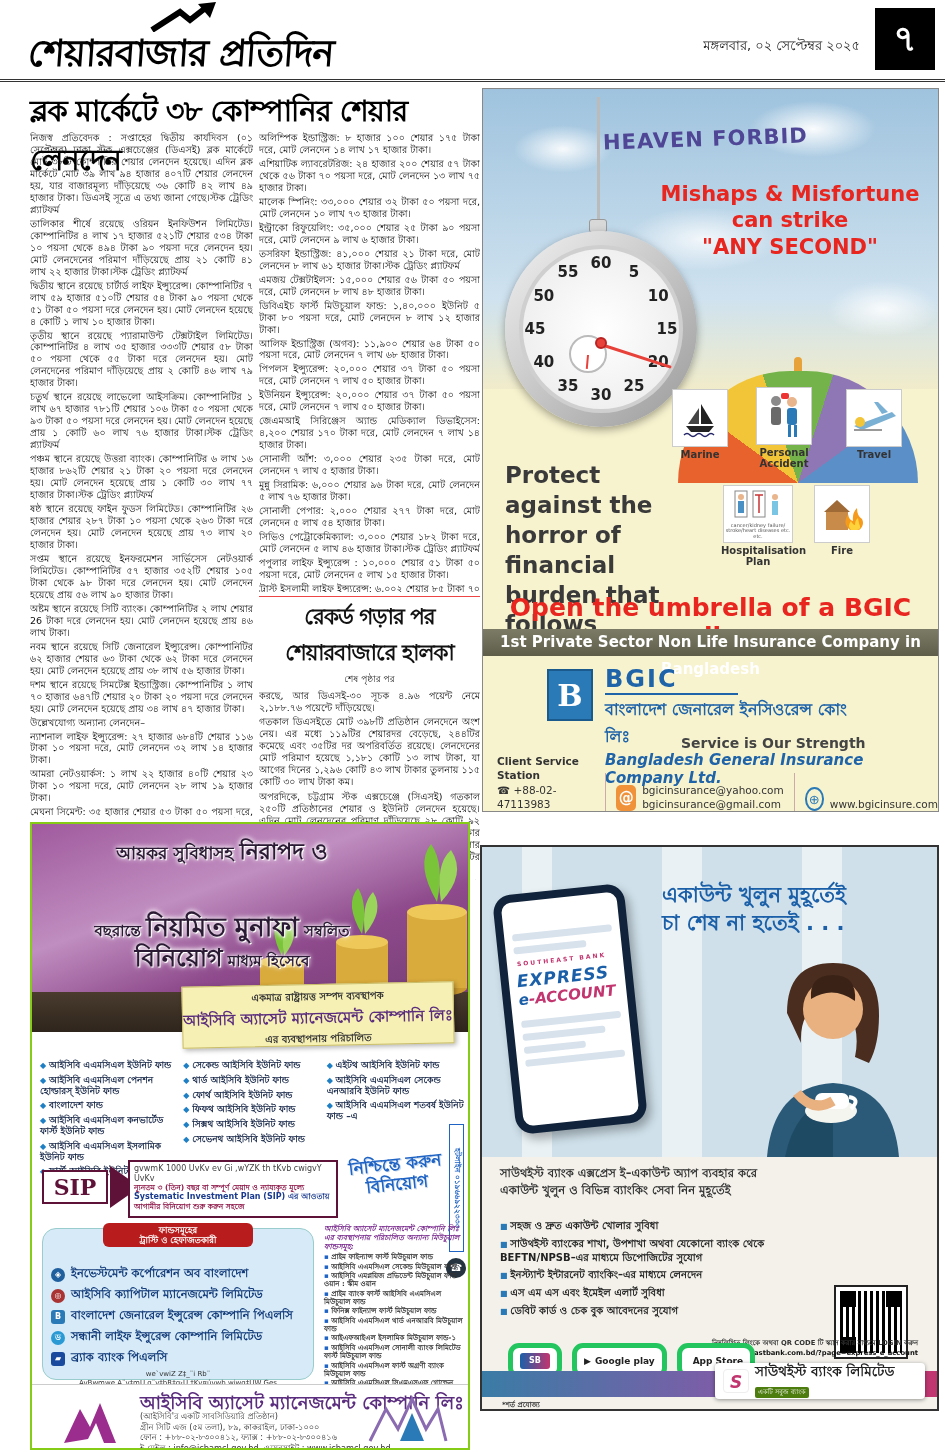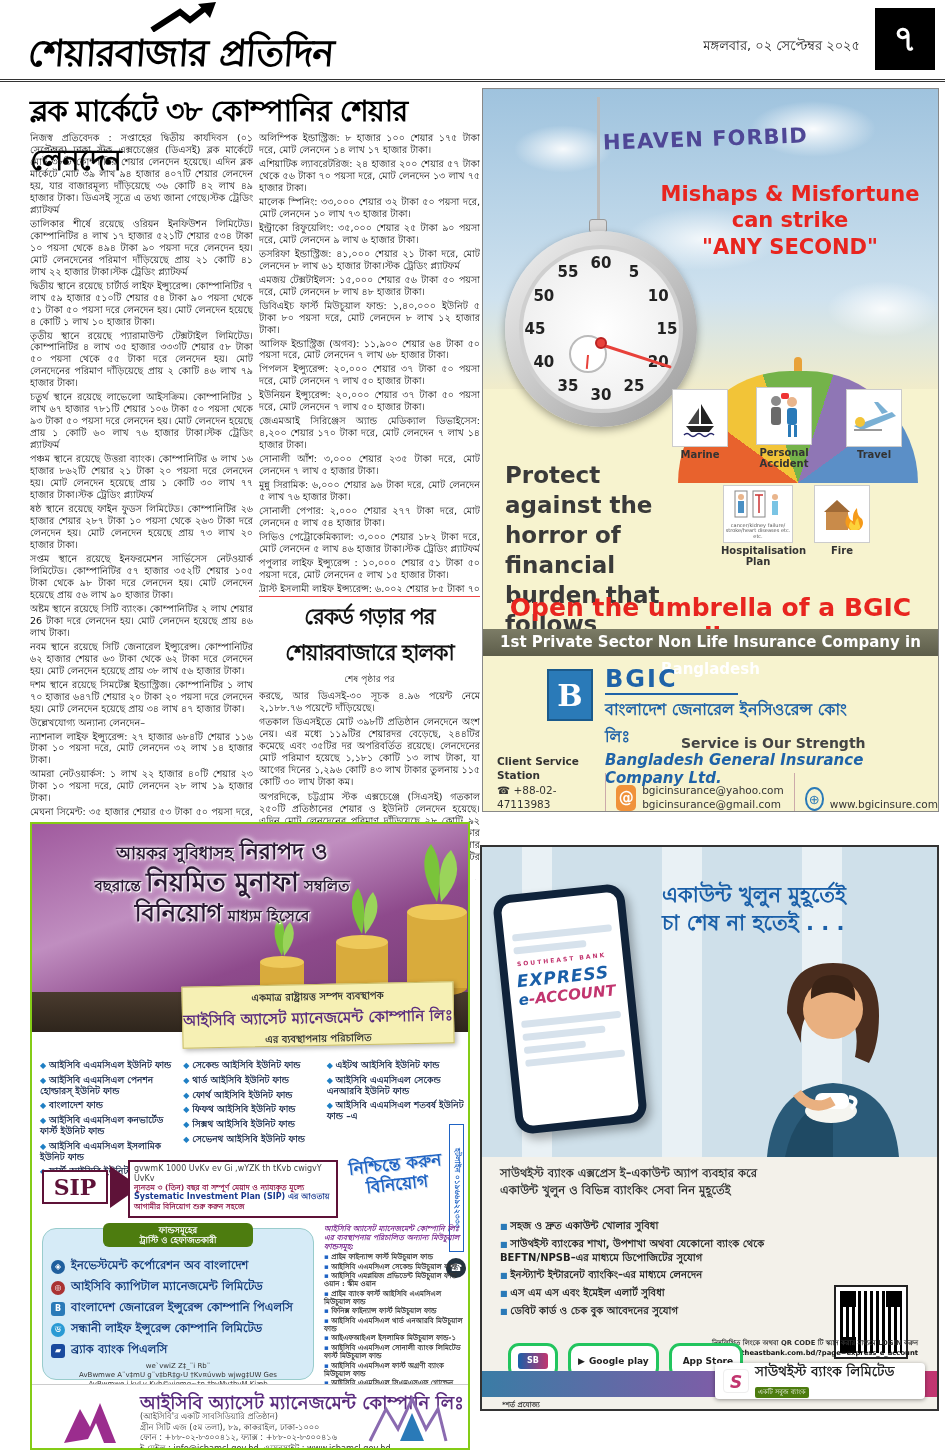--- a/index.html
+++ b/index.html
@@ -87,40 +87,40 @@
   #bgic-web-icon { width:24px; height:24px; border-radius:50%; border:2px solid #2a7ab8; color:#2a7ab8; font-size:13px; text-align:center; line-height:22px; margin-right:6px; }
 
   
   #icb { position:absolute; left:30px; top:822px; width:440px; height:628px; border:2px solid #84cc16; background:#fff; overflow:hidden; }
   #icb-photo { position:absolute; left:0; top:0; width:100%; height:208px;
     background:linear-gradient(160deg,#a05a9e 0%,#c08ec0 35%,#8e4a8c 60%,#6e3a6e 100%); }
   #icb-soil { position:absolute; left:0; top:168px; width:100%; height:40px; background:linear-gradient(#4a3b2e,#2e251c); }
   #icb-head { position:absolute; left:40px; top:14px; width:300px; color:#2a1a33; font-weight:bold; text-align:center;
     text-shadow:0 0 4px #fff,0 0 6px #fff,1px 1px 0 #fff; line-height:1.25; }
   #icb-head .l1 { font-size:17px; } #icb-head .l1 b{ font-size:22px; }
-  #icb-head .l2 { font-size:15px; } #icb-head .l2 b{ font-size:26px; }
+  #icb-head .l2 { font-size:15px;margin-top:45px; } #icb-head .l2 b{ font-size:26px; }
   #icb-head .l3 { font-size:15px; } #icb-head .l3 b{ font-size:24px; }
   #icb-ybox { position:absolute; left:150px; top:160px; width:272px; height:62px; background:#f6f0b4; border:1px solid #c9bd6a; transform:rotate(-1.2deg); text-align:center; padding-top:4px; box-shadow:2px 2px 5px rgba(0,0,0,.3); }
   #icb-ybox .s { font-size:10px; color:#333; font-weight:bold; }
   #icb-ybox .m { font-size:15px; color:#5b2d7e; font-weight:bold; }
   #icb-funds { position:absolute; left:8px; top:236px; width:424px; display:flex; gap:6px; }
   .fundcol { flex:1; }
   .fund-item { font-size:9px; font-weight:bold; color:#1a2a4a; margin-bottom:4px; line-height:1.2; }
   .fund-item::before { content:"◆ "; color:#1f7fc4; font-size:8px; }
   #icb-sip { position:absolute; left:10px; top:346px; width:66px; height:34px; background:#fff; border:2px solid #5e1238; color:#5e1238; font-size:22px; font-weight:bold; font-family:"DejaVu Serif","Liberation Serif",serif; text-align:center; line-height:30px; }
   #icb-sip-arrow { position:absolute; left:78px; top:342px; width:0; height:0; border-top:21px solid transparent; border-bottom:21px solid transparent; border-left:30px solid #5e1238; }
   #icb-sipbox { position:absolute; left:96px; top:336px; width:210px; height:58px; border:2px solid #5e1238; background:#fff; padding:2px 4px; line-height:1.2; }
   #icb-sipbox .a { font-size:8px; color:#444; }
   #icb-sipbox .b { font-size:7.5px; color:#8e1a4a; font-weight:bold; }
   #icb-sipbox .c { font-size:8px; color:#1a3a8e; font-weight:bold; }
   #icb-assure { position:absolute; left:312px; top:330px; width:104px; text-align:center; font-size:17px; font-weight:bold; color:#1f63c4; transform:rotate(-6deg); line-height:1.2; text-shadow:1px 1px 0 #cde; }
   #icb-hotline { position:absolute; right:4px; top:300px; width:15px; height:128px; border:1px solid #1f63c4; background:#fff; color:#1f63c4; font-size:7.5px; font-weight:bold; writing-mode:vertical-rl; text-align:center; }
   #icb-phone-ic { position:absolute; right:2px; top:434px; width:20px; height:20px; border-radius:50%; background:#24333f; color:#fff; font-size:10px; text-align:center; line-height:20px; }
   #icb-trustee { position:absolute; left:10px; top:404px; width:272px; height:152px; background:#d6ebf7; border:1px solid #9cc; border-radius:14px; padding:4px 8px; }
-  #icb-trustee-hd { width:150px; margin:-10px auto 10px auto; background:#4d7c0f; color:#fff; border-radius:6px; font-size:8.5px; font-weight:bold; text-align:center; padding:2px; line-height:1.2; }
+  #icb-trustee-hd { width:150px; margin:-10px auto 18px auto; background:#b91c1c; color:#fff; border-radius:6px; font-size:8.5px; font-weight:bold; text-align:center; padding:2px; line-height:1.2; }
   .trow { display:flex; align-items:center; margin-bottom:2px; }
   .trow .tic { width:14px; height:14px; border-radius:50%; margin-right:6px; flex:none; font-size:8px; color:#fff; text-align:center; line-height:14px; font-weight:bold; }
   .trow .tlb { font-size:11.5px; font-weight:bold; color:#123a7a; }
   #icb-ascii { text-align:center; font-size:7px; color:#333; line-height:1.25; margin-top:2px; }
   #icb-rlist { position:absolute; left:292px; top:400px; width:142px; }
   #icb-rlist-hd { font-size:7.5px; font-style:italic; color:#7a2d8e; font-weight:bold; line-height:1.2; margin-bottom:2px; }
   .rfund { font-size:7px; font-weight:bold; color:#333; line-height:1.15; margin-bottom:1.5px; }
   .rfund::before { content:"▪ "; color:#1f63c4; }
   #icb-foot { position:absolute; left:0; top:560px; width:100%; height:68px; background:#fff; border-top:1px solid #ccc; }
   #icb-foot-name { position:absolute; left:108px; top:4px; font-size:18px; font-weight:bold; color:#5b2d7e; }
@@ -146,21 +146,21 @@
   #qrpat { width:100%; height:100%;
     background:
       linear-gradient(#000,#000) 0 0/16px 16px no-repeat,
       linear-gradient(#000,#000) 100% 0/16px 16px no-repeat,
       linear-gradient(#000,#000) 0 100%/16px 16px no-repeat,
       repeating-linear-gradient(90deg,#000 0 3px,#fff 3px 6px),
       repeating-linear-gradient(#000 0 3px,#fff 3px 7px); }
   #seb-qrcap { position:absolute; left:196px; top:492px; width:240px; font-size:6.8px; font-weight:bold; color:#333; text-align:right; line-height:1.4; }
   #seb-qrcap .url { color:#111; }
   #seb-badges { position:absolute; left:26px; top:496px; display:flex; gap:10px; align-items:center; }
-  .badge { height:36px; border:3px solid #22c55e; border-radius:11px; background:#fff; display:flex; align-items:center; padding:0 7px; font-size:9px; font-weight:bold; color:#222; gap:4px; }
+  .badge { height:36px; border:5px solid #22c55e; border-radius:11px; background:#fff; display:flex; align-items:center; padding:0 7px; font-size:9px; font-weight:bold; color:#222; gap:4px; }
   #sb-mini { width:30px; height:16px; background:linear-gradient(90deg,#1a5fa8,#c2356f); border-radius:3px; color:#fff; font-size:8px; font-weight:bold; text-align:center; line-height:16px; }
   #seb-band { position:absolute; left:0; top:524px; width:100%; height:26px; background:linear-gradient(90deg,#3a7ca5,#7b5ea7,#c2356f); }
   #seb-plate { position:absolute; right:12px; top:516px; width:210px; height:36px; background:#fff; border-radius:4px; box-shadow:0 1px 4px rgba(0,0,0,.4); display:flex; align-items:center; padding:0 8px; gap:6px; }
   #seb-logo-mark { width:26px; height:24px; border-radius:4px; background:#fff; border:1px solid #eee; color:#c2356f; font-weight:bold; font-size:17px; font-style:italic; text-align:center; line-height:24px; }
   #seb-plate-name { font-size:13.5px; font-weight:bold; color:#222; line-height:1.1; }
   #seb-plate-sub { font-size:6.5px; color:#fff; background:#4d7c0f; border-radius:2px; padding:0 3px; display:inline-block; }
   #seb-cond { position:absolute; left:20px; top:552px; font-size:7px; color:#333; font-weight:bold; }
 
   svg { display:block; }
 </style>

